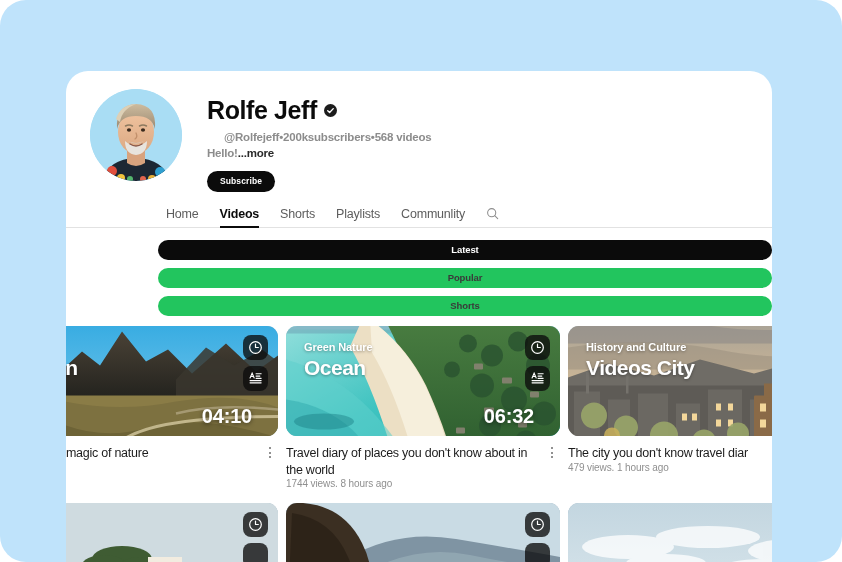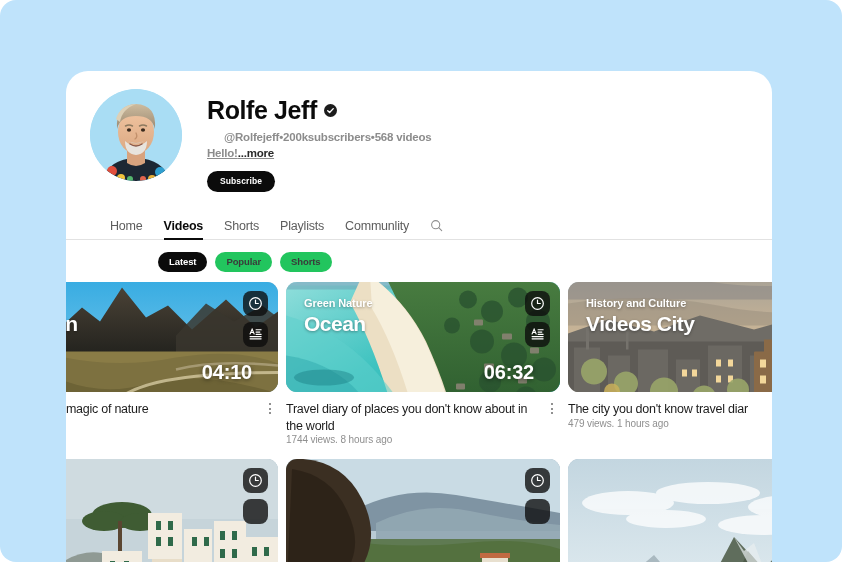--- a/index.html
+++ b/index.html
@@ -11,21 +11,21 @@
     overflow: hidden;
     font-family: "Liberation Sans", sans-serif;
   }
 
   
   #canvas {
     position: relative;
     width: 842px;
     height: 562px;
     background: #bfe3fb;
-    border-radius: 16px;
+    border-radius: 26px;
     overflow: hidden;
   }
 
   
   #window {
     position: absolute;
     left: 66px;
     top: 71px;
     width: 706px;      
     height: 491px;     
@@ -83,21 +83,20 @@
     letter-spacing: -0.2px;
     line-height: 1.45;
     margin-left: 17px;
   }
   .chan-desc {
     font-size: 11.5px;
     font-weight: bold;
     color: #8c8c8c;
     letter-spacing: -0.2px;
     line-height: 1.35;
-    text-decoration: underline;
   }
   .chan-desc .more { color: #2a2a2a; }
   .links-row {
     margin-top: 9px;
     font-size: 11.5px;
     font-weight: bold;
     letter-spacing: -0.2px;
   }
   .links-row .link { color: #3c76d4; }
   .links-row .link-rest { color: #1d1d1d; }
@@ -112,22 +111,22 @@
     padding: 5px 13px 6px;
     border-radius: 20px;
     border: none;
     letter-spacing: 0.1px;
     cursor: pointer;
   }
 
   
   .tabs-wrap {
     position: relative;
-    margin-top: 20px;
-    padding-left: 44px;
+    margin-top: 8px;
+    padding-left: 100px;
     border-bottom: 1px solid #e2e2e2;
   }
   .tabs {
     display: flex;
     align-items: center;
     gap: 21px;
     height: 27px;
   }
   .tab {
     position: relative;
@@ -155,20 +154,21 @@
     display: flex; align-items: center;
     cursor: pointer;
   }
   .tab-search svg { display:block; width: 13px; height: 13px; }
 
   
   .chips {
     display: flex;
     gap: 8px;
     padding: 12px 0 10px 92px;
+    flex-direction: column;
   }
   .chip {
     font-size: 9.5px;
     font-weight: bold;
     padding: 4px 11px 5px;
     border-radius: 12px;
     background: #22c55e;
     color: #3a3a3a;
     border: none;
     cursor: pointer;

